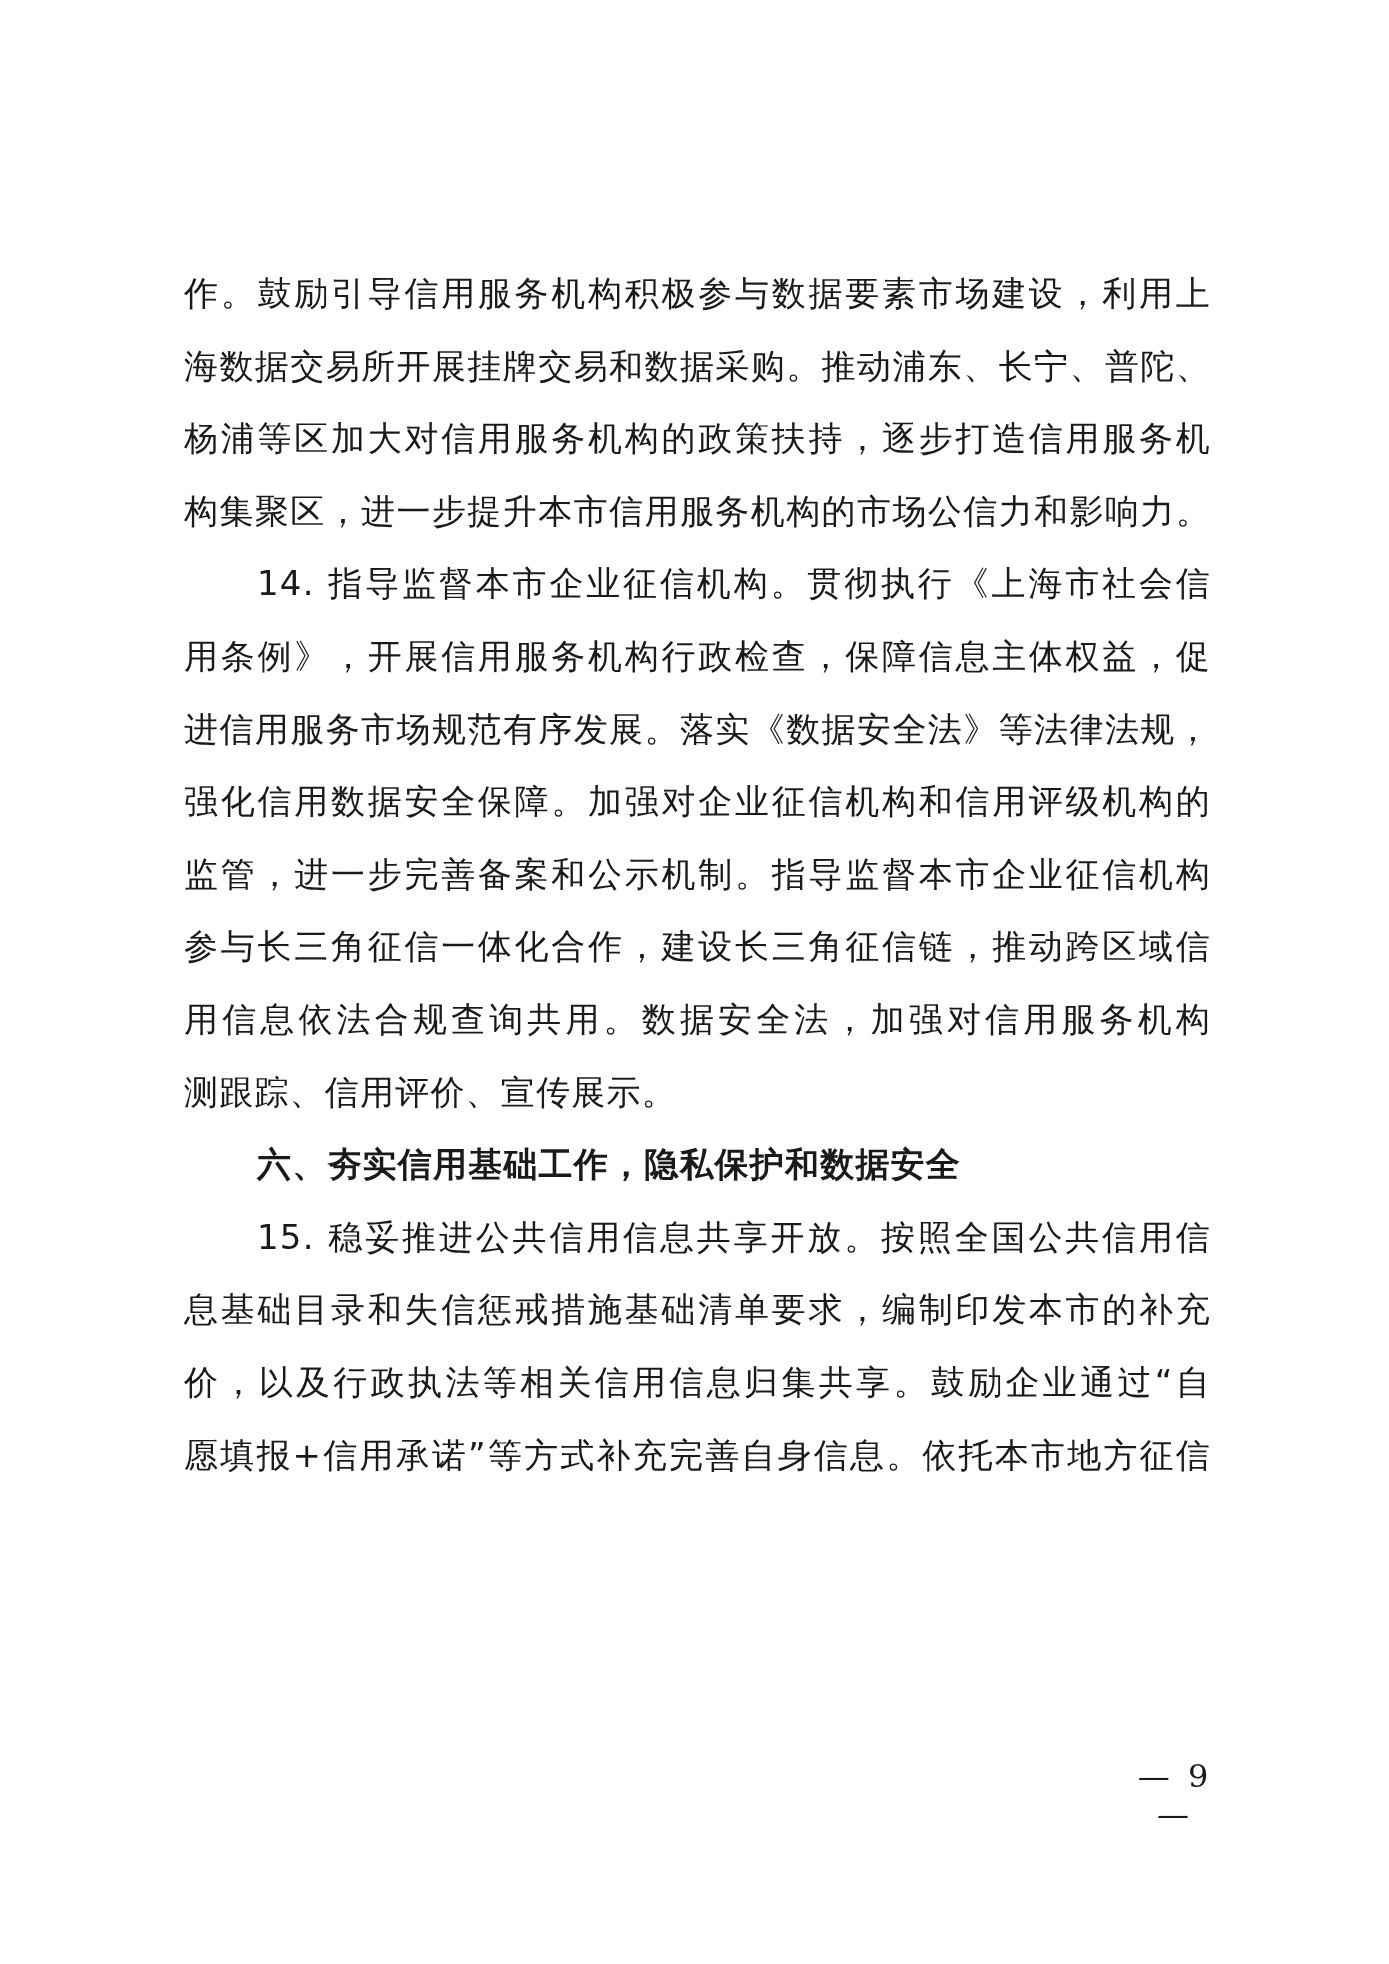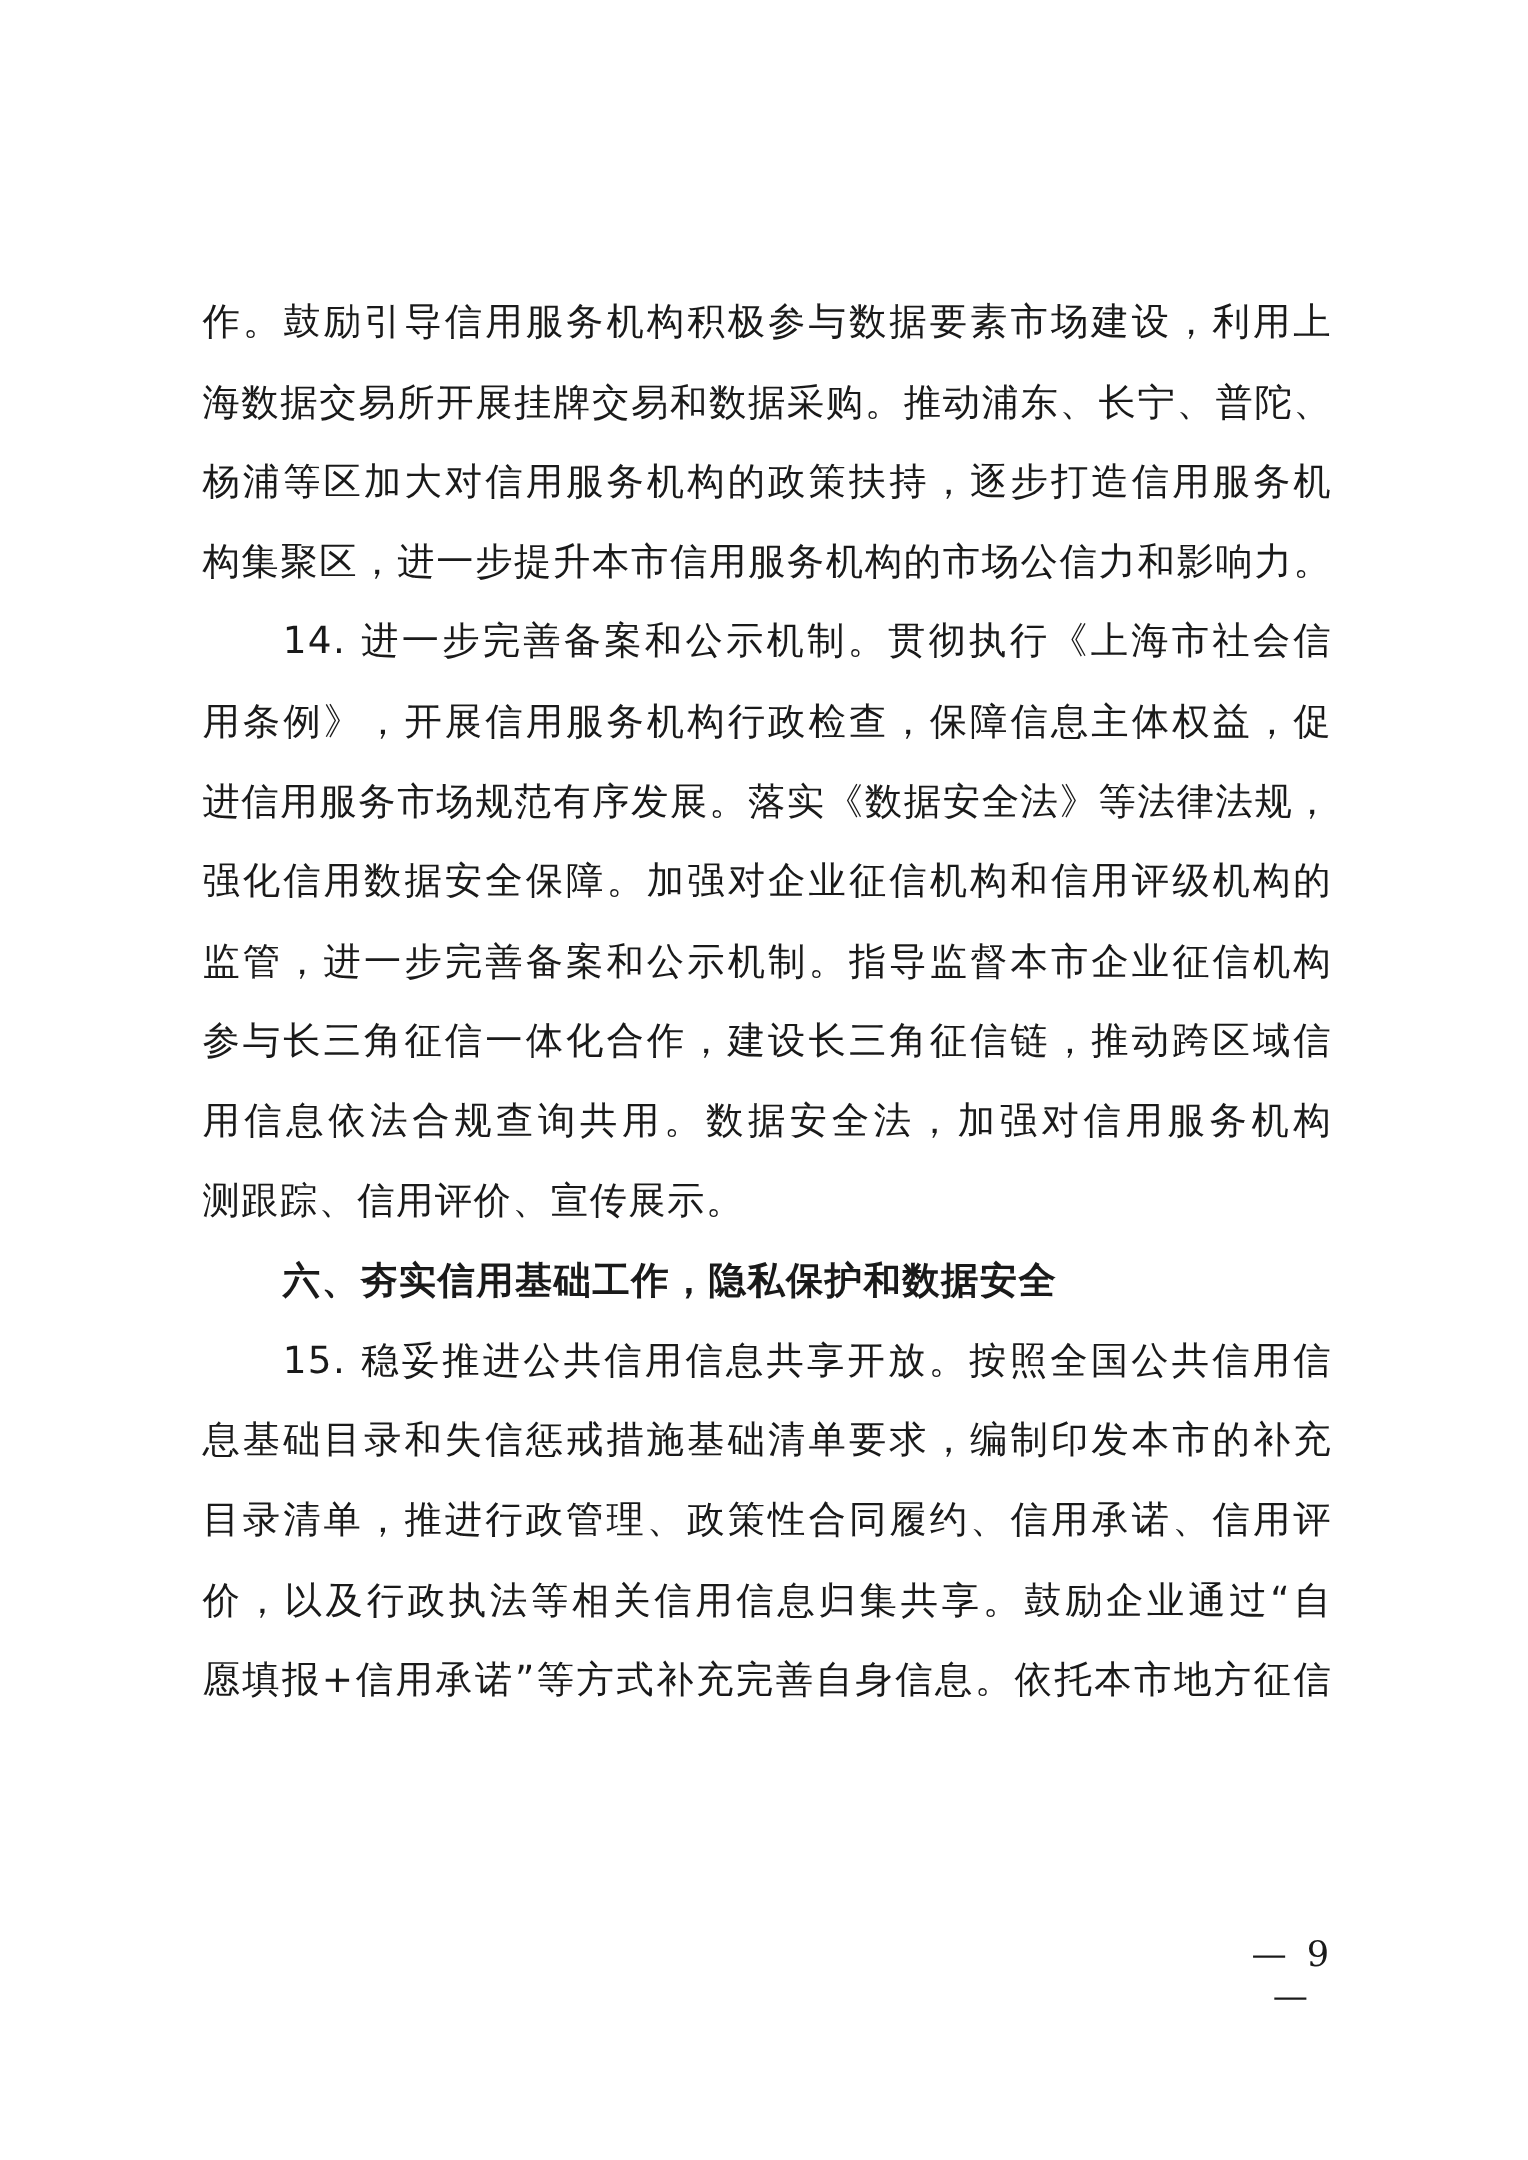--- a/index.html
+++ b/index.html
@@ -67,33 +67,32 @@
 <body>
 
 <div class="page">
   <div class="content">
 
     <div class="line">作。鼓励引导信用服务机构积极参与数据要素市场建设，利用上</div>
     <div class="line">海数据交易所开展挂牌交易和数据采购。推动浦东、长宁、普陀、</div>
     <div class="line">杨浦等区加大对信用服务机构的政策扶持，逐步打造信用服务机</div>
     <div class="line">构集聚区，进一步提升本市信用服务机构的市场公信力和影响力。</div>
 
-    <div class="line indent"><span class="bold">14.</span><span> </span><span class="bold">进一步完善备案和公示机制。</span><span>贯彻执行《上海市社会信</span></div>
+    <div class="line indent"><span class="bold">14.</span><span> </span><span class="bold">指导监督本市企业征信机构。</span><span>贯彻执行《上海市社会信</span></div>
     <div class="line">用条例》，开展信用服务机构行政检查，保障信息主体权益，促</div>
     <div class="line">进信用服务市场规范有序发展。落实《数据安全法》等法律法规，</div>
     <div class="line">强化信用数据安全保障。加强对企业征信机构和信用评级机构的</div>
     <div class="line">监管，进一步完善备案和公示机制。指导监督本市企业征信机构</div>
     <div class="line">参与长三角征信一体化合作，建设长三角征信链，推动跨区域信</div>
     <div class="line">用信息依法合规查询共用。数据安全法，加强对信用服务机构</div>
     <div class="line last">测跟踪、信用评价、宣传展示。</div>
 
     <div class="line indent heading">六、夯实信用基础工作，隐私保护和数据安全</div>
 
     <div class="line indent"><span class="bold">15.</span><span> </span><span class="bold">稳妥推进公共信用信息共享开放。</span><span>按照全国公共信用信</span></div>
     <div class="line">息基础目录和失信惩戒措施基础清单要求，编制印发本市的补充</div>
-    <div class="line">目录清单，推进行政管理、政策性合同履约、信用承诺、信用评</div>
     <div class="line">价，以及行政执法等相关信用信息归集共享。鼓励企业通过“自</div>
     <div class="line">愿填报+信用承诺”等方式补充完善自身信息。依托本市地方征信</div>
 
   </div>
 
   <div class="page-number">— 9 —</div>
 </div>
 
 </body></html>

